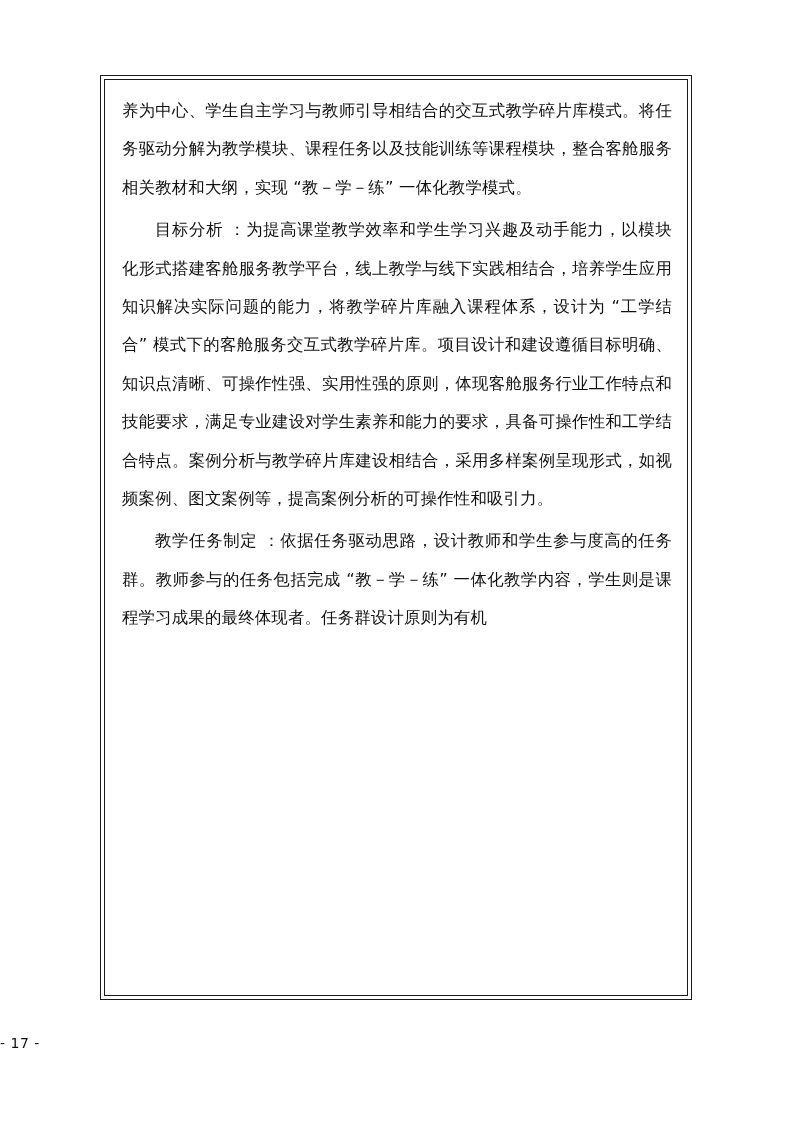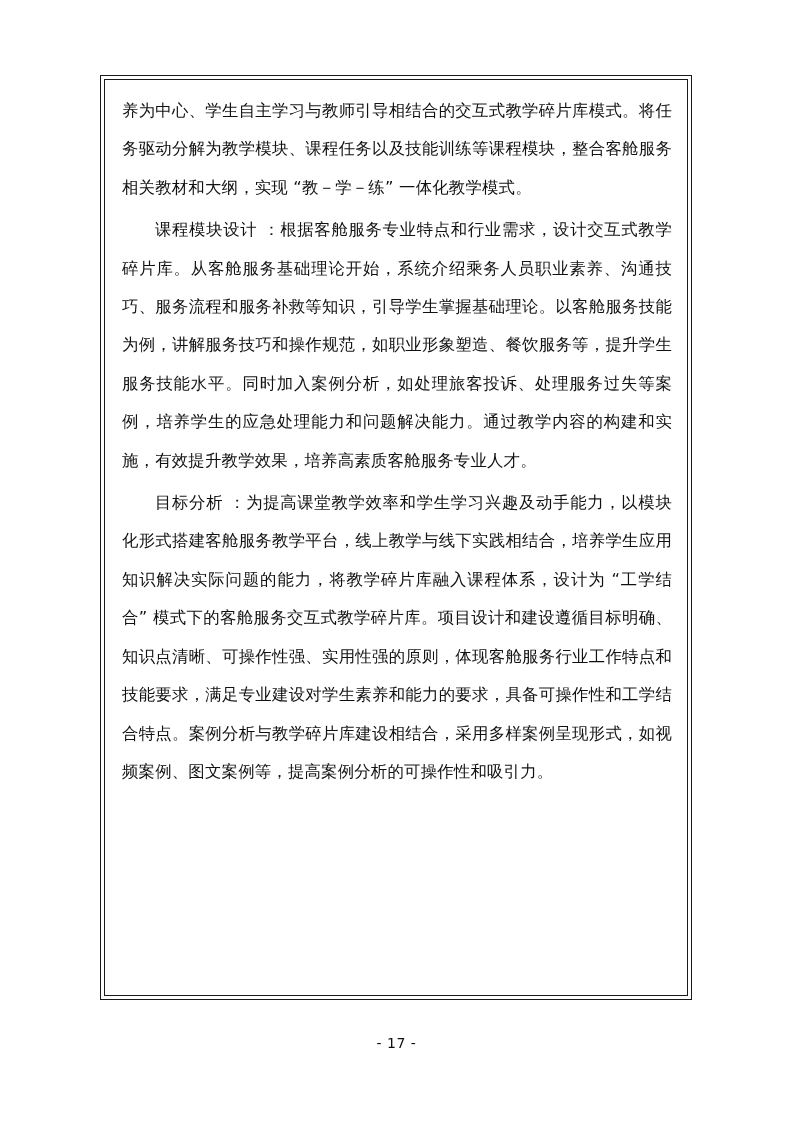--- a/index.html
+++ b/index.html
@@ -62,36 +62,36 @@
     font-family: "DejaVu Sans", sans-serif;
   }
   .para.indent {
     text-indent: 33px;
   }
   .footer {
     position: absolute;
     left: 0;
     top: 1035px;
     width: 793px;
-    text-align: center;
+    text-align: left;
     font-size: 14px;
     color: #111111;
     letter-spacing: 0.5px;
     font-family: "DejaVu Sans", sans-serif;
   }
 </style>
 </head>
 <body>
 
 <div class="page">
 
   <div class="frame-outer"></div>
   <div class="frame-inner"></div>
 
   <div class="content">
     <p class="para">养为中心、学生自主学习与教师引导相结合的交互式教学碎片库模式。将任务驱动分解为教学模块、课程任务以及技能训练等课程模块，整合客舱服务相关教材和大纲，实现 “教－学－练” 一体化教学模式。</p>
-    <p class="para indent">课程模块设计 ：根据客舱服务专业特点和行业需求，设计交互式教学碎片库。从客舱服务基础理论开始，系统介绍乘务人员职业素养、沟通技巧、服务流程和服务补救等知识，引导学生掌握基础理论。以客舱服务技能为例，讲解服务技巧和操作规范，如职业形象塑造、餐饮服务等，提升学生服务技能水平。同时加入案例分析，如处理旅客投诉、处理服务过失等案例，培养学生的应急处理能力和问题解决能力。通过教学内容的构建和实施，有效提升教学效果，培养高素质客舱服务专业人才。</p>
     <p class="para indent">目标分析 ：为提高课堂教学效率和学生学习兴趣及动手能力，以模块化形式搭建客舱服务教学平台，线上教学与线下实践相结合，培养学生应用知识解决实际问题的能力，将教学碎片库融入课程体系，设计为 “工学结合” 模式下的客舱服务交互式教学碎片库。项目设计和建设遵循目标明确、知识点清晰、可操作性强、实用性强的原则，体现客舱服务行业工作特点和技能要求，满足专业建设对学生素养和能力的要求，具备可操作性和工学结合特点。案例分析与教学碎片库建设相结合，采用多样案例呈现形式，如视频案例、图文案例等，提高案例分析的可操作性和吸引力。</p>
+    <p class="para indent">教学任务制定 ：依据任务驱动思路，设计教师和学生参与度高的任务群。教师参与的任务包括完成 “教－学－练” 一体化教学内容，学生则是课程学习成果的最终体现者。任务群设计原则为有机</p>
   </div>
 
   <div class="footer">- 17 -</div>
 
 </div>
 
 </body></html>

